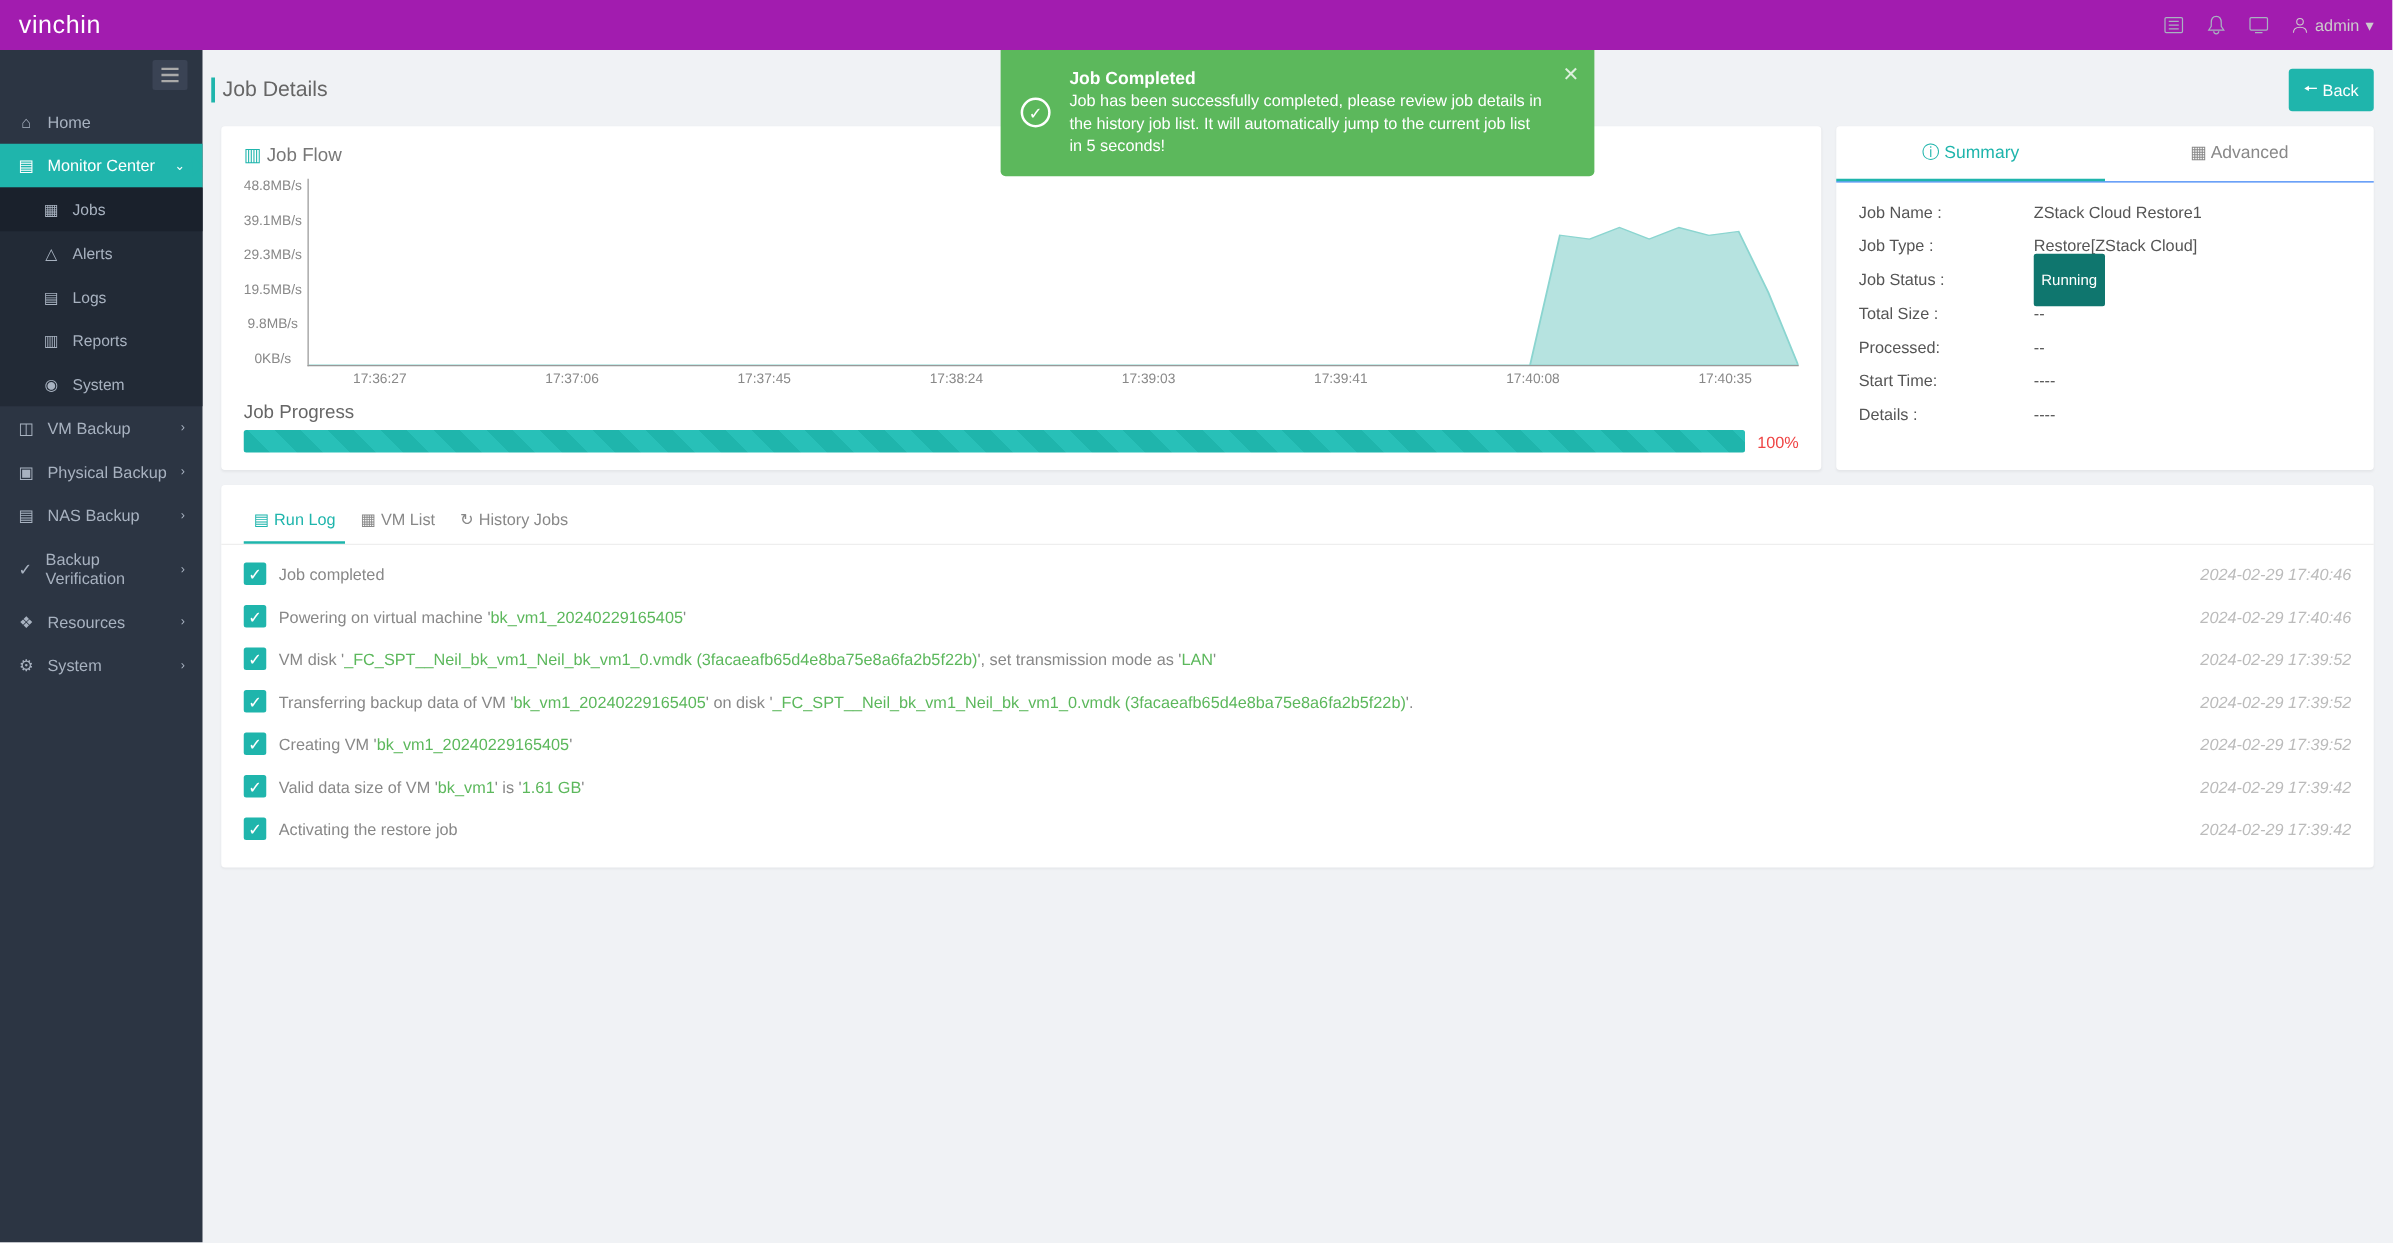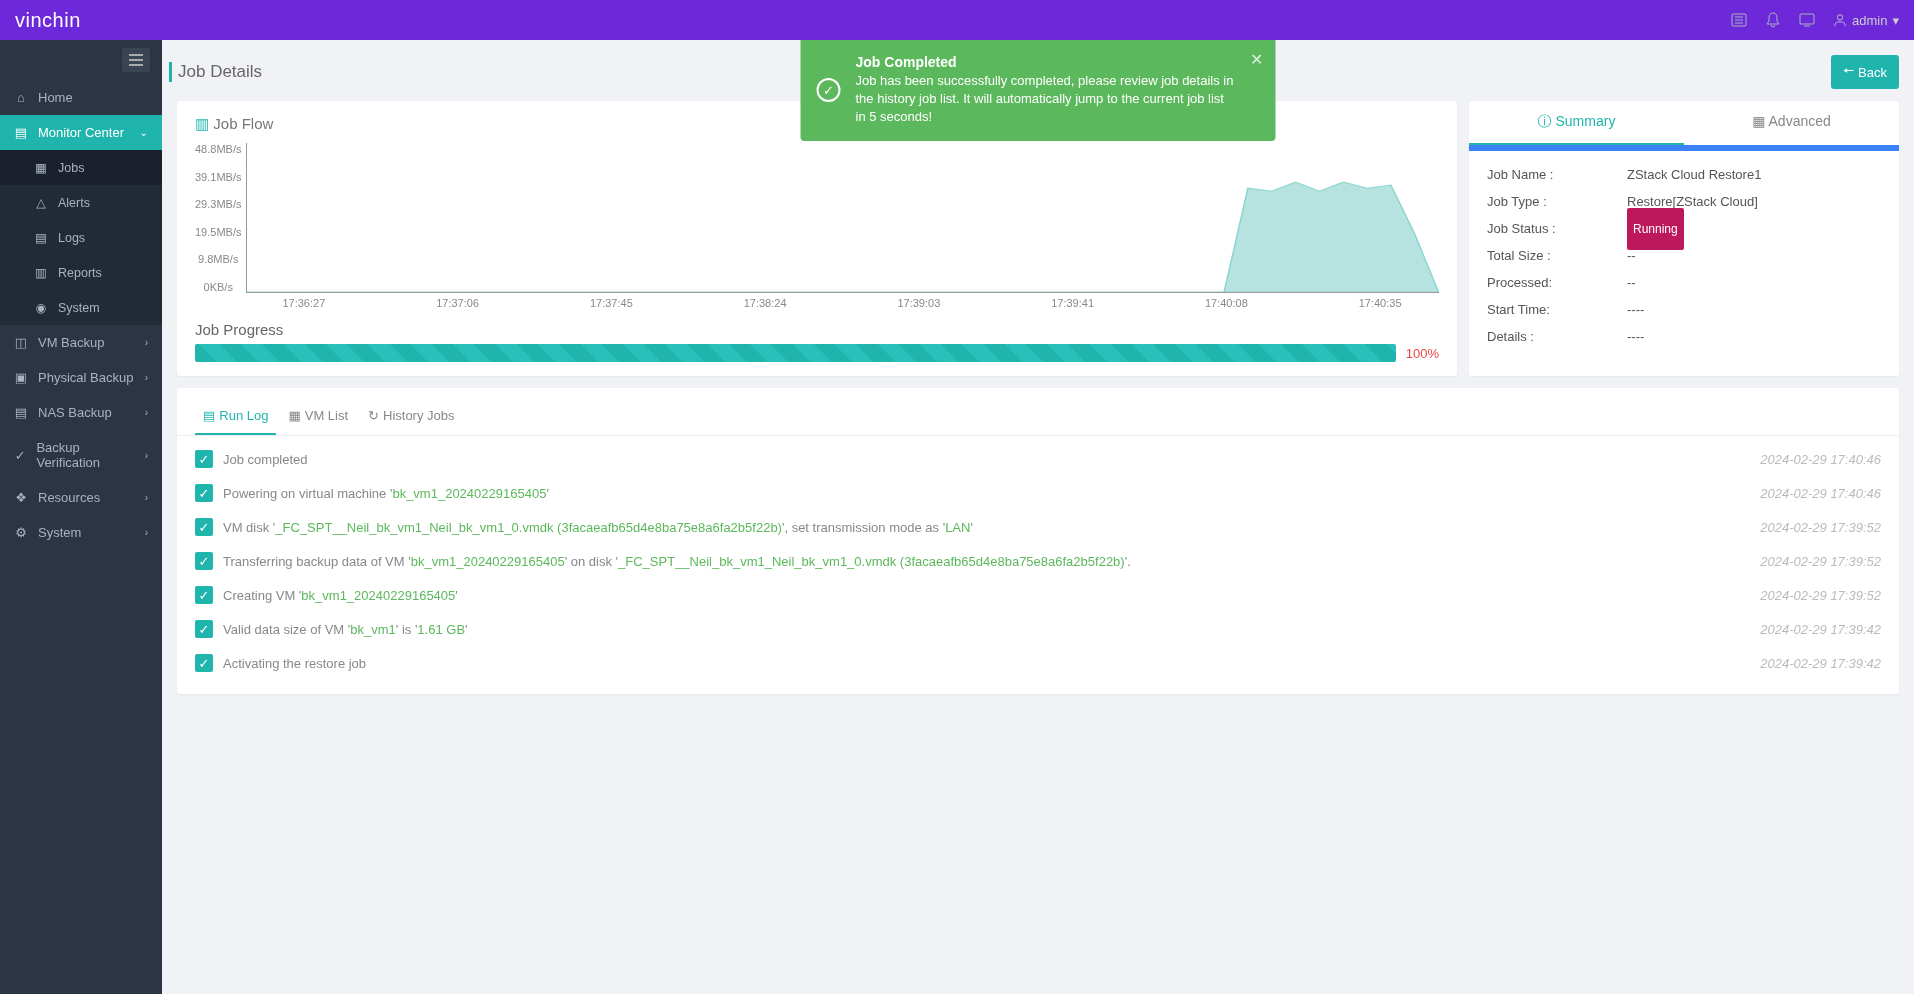--- a/index.html
+++ b/index.html
@@ -1,19 +1,19 @@
 <!DOCTYPE html>
 <html><head>
 <meta charset="utf-8">
 <style>
 * { margin: 0; padding: 0; box-sizing: border-box; }
 body { font-family: -apple-system, "Helvetica Neue", Arial, sans-serif; font-size: 13px; color: #333; background: #f0f2f5; overflow: hidden; }
 
 
-.header { height: 40px; background: #6d28d9; display: flex; align-items: center; padding: 0 15px; justify-content: space-between; }
+.header { height: 40px; background: #a21caf; display: flex; align-items: center; padding: 0 15px; justify-content: space-between; }
 .logo { color: #fff; font-size: 20px; font-weight: 300; letter-spacing: 0.5px; }
 .logo .vin { font-weight: 300; }
 .logo .chin { font-weight: 500; }
 .header-right { display: flex; align-items: center; gap: 18px; }
 .header-icon { color: #a8b2c0; cursor: pointer; display: flex; align-items: center; }
 .header-user { color: #ccc; font-size: 13px; display: flex; align-items: center; gap: 5px; cursor: pointer; }
 
 
 .container { display: flex; height: calc(100vh - 40px); }
 
@@ -58,28 +58,28 @@
 .x-axis { display: flex; justify-content: space-between; font-size: 11px; color: #888; margin-top: 4px; padding-left: 50px; gap: 36px; }
 .x-axis span { flex: 1; text-align: center; }
 
 
 .progress-label { font-size: 15px; color: #666; margin: 12px 0 6px; }
 .progress-wrap { display: flex; align-items: center; gap: 10px; }
 .progress-bar { flex: 1; height: 18px; background: repeating-linear-gradient(45deg, #1fb5ac, #1fb5ac 15px, #28c0b8 15px, #28c0b8 30px); border-radius: 2px; }
 .progress-val { font-size: 13px; color: #ef4444; }
 
 
-.side-tabs { display: flex; border-bottom: 6px solid #3b82f6; }
+.side-tabs { display: flex; border-bottom: 1px solid #3b82f6; }
 .side-tab { flex: 1; padding: 12px 0; text-align: center; font-size: 14px; color: #888; cursor: pointer; border-bottom: 2px solid transparent; }
 .side-tab.active { color: #1fb5ac; border-bottom-color: #1fb5ac; }
 .summary-body { padding: 10px 18px 18px; }
 .summary-row { display: flex; padding: 6px 0; font-size: 13px; color: #555; }
 .summary-key { width: 140px; }
 .summary-val { flex: 1; }
-.badge { background: #be185d; color: #fff; padding: 14px 6px; font-size: 12px; border-radius: 2px; }
+.badge { background: #0f766e; color: #fff; padding: 14px 6px; font-size: 12px; border-radius: 2px; }
 
 
 .log-panel { background: #fff; border-radius: 3px; padding: 10px 0 0; box-shadow: 0 1px 2px rgba(0,0,0,0.05); }
 .log-tabs { display: flex; gap: 4px; padding: 0 18px; border-bottom: 1px solid #eee; }
 .log-tab { padding: 10px 8px; font-size: 13px; color: #888; cursor: pointer; border-bottom: 2px solid transparent; display: flex; align-items: center; gap: 4px; }
 .log-tab.active { color: #1fb5ac; border-bottom-color: #1fb5ac; }
 .log-body { padding: 6px 0 14px; }
 .log-row { display: flex; align-items: center; padding: 8px 18px; font-size: 13px; color: #888; justify-content: space-between; }
 .log-left { display: flex; align-items: center; gap: 10px; }
 .check-box { width: 18px; height: 18px; background: #1fb5ac; display: flex; align-items: center; justify-content: center; color: #fff; border-radius: 2px; flex-shrink: 0; }

